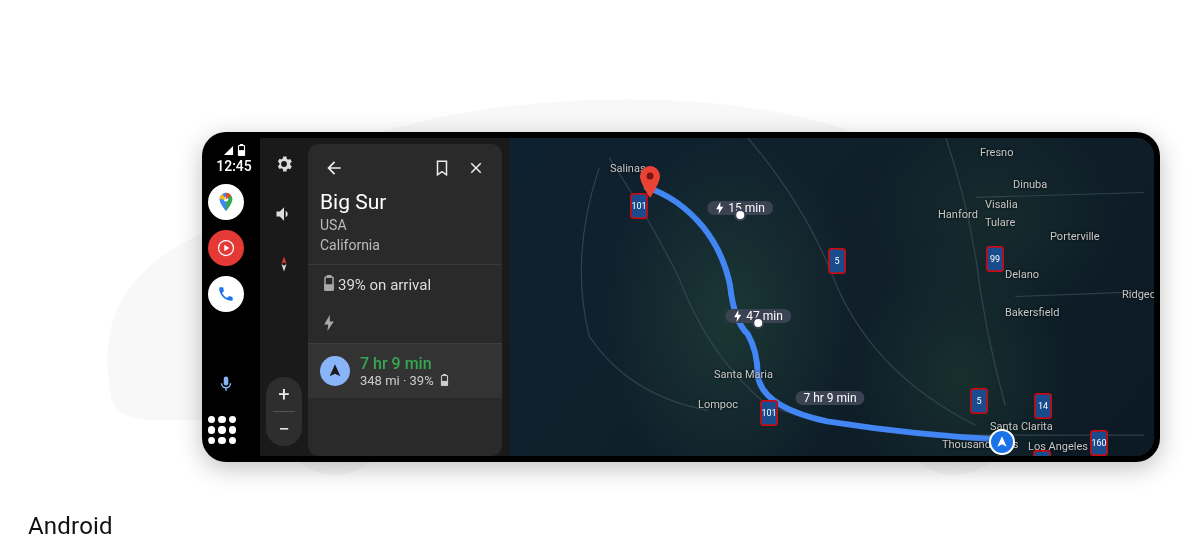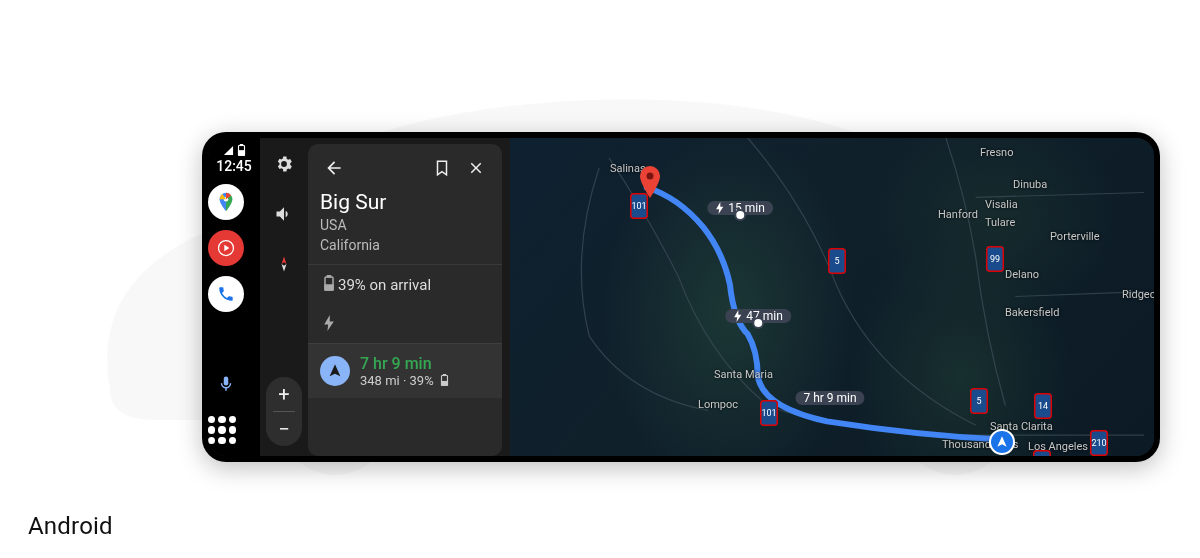--- a/index.html
+++ b/index.html
@@ -362,21 +362,21 @@
           <div class="city-label" style="left: 480px; top: 282px;">Santa Clarita</div>
           <div class="city-label" style="left: 432px; top: 300px;">Thousand Oaks</div>
           <div class="city-label" style="left: 518px; top: 302px;">Los Angeles</div>
         </div>
       <div id="shields">
           <div class="shield" style="left: 120px; top: 55px;">101</div>
           <div class="shield" style="left: 318px; top: 110px;">5</div>
           <div class="shield" style="left: 460px; top: 250px;">5</div>
           <div class="shield" style="left: 250px; top: 262px;">101</div>
           <div class="shield" style="left: 476px; top: 108px;">99</div>
-          <div class="shield" style="left: 580px; top: 292px;">210</div>
+          <div class="shield" style="left: 580px; top: 292px;">160</div>
           <div class="shield" style="left: 523px; top: 312px;">710</div>
           <div class="shield" style="left: 524px; top: 255px;">14</div>
         </div>
       <div id="badges">
           <div class="badge" style="left: 230px; top: 70px;">
             <svg width="9" height="12" viewBox="0 0 12 20" fill="#fff">
               <path d="M7 0 0 12h5l-1 8 8-12H7z"></path>
             </svg>
             <span>15 min</span>
           </div>

